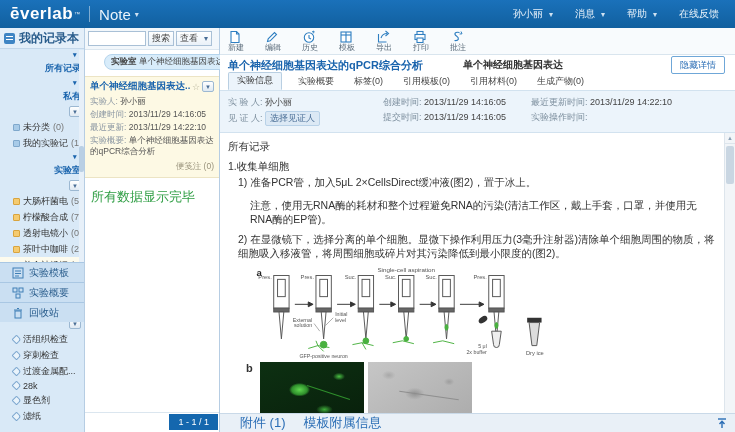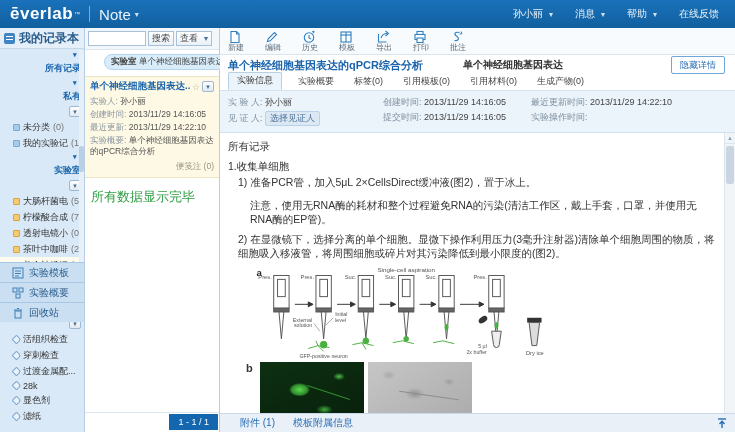--- a/index.html
+++ b/index.html
@@ -102,21 +102,21 @@
     radial-gradient(7px 5px at 78% 30%, #9d9d9d 0%, rgba(0,0,0,0) 75%),
     radial-gradient(9px 6px at 20% 20%, #a8a8a8 0%, rgba(0,0,0,0) 75%),
     linear-gradient(145deg, #c6c6c6, #aaaaaa); }
   .b-gray:before { content:""; position:absolute; left:30%; top:50%; width:60px; height:1px; background:#8e8e8e; transform:rotate(8deg); }
   .scalebar { position:absolute; left:5px; bottom:4px; color:#fff; font-size:7px; }
   .scalebar:after { content:""; display:block; width:16px; height:2px; background:#fff; margin-top:1px; }
   .m-scrollbar { position:absolute; right:0; top:0; width:11px; height:297px; background:#f2f5f8; border-left:1px solid #dde5ec; }
   .m-sb-up { height:11px; border-bottom:1px solid #dde5ec; color:#8aa0b5; font-size:6px; text-align:center; line-height:11px; cursor:pointer; }
   .m-sb-thumb { margin:2px 1px; height:38px; background:#c9d6e2; border-radius:2px; cursor:pointer; }
   .m-footer { position:absolute; left:0; bottom:0; width:100%; height:19px; background:#e9f0f7; border-top:1px solid #c9d9e8; display:flex; align-items:center; gap:18px; padding-left:20px; }
-  .m-footer a { font-size:10px; color:#2a6db5; text-decoration:none; cursor:pointer; }
+  .m-footer a { font-size:13px; color:#2a6db5; text-decoration:none; cursor:pointer; }
   .to-top { position:absolute; right:7px; bottom:3px; cursor:pointer; }
 
   svg.ic { display:block; }
 </style>
 </head>
 <body>
 
 <div class="screen">
 
   <header class="topbar">

